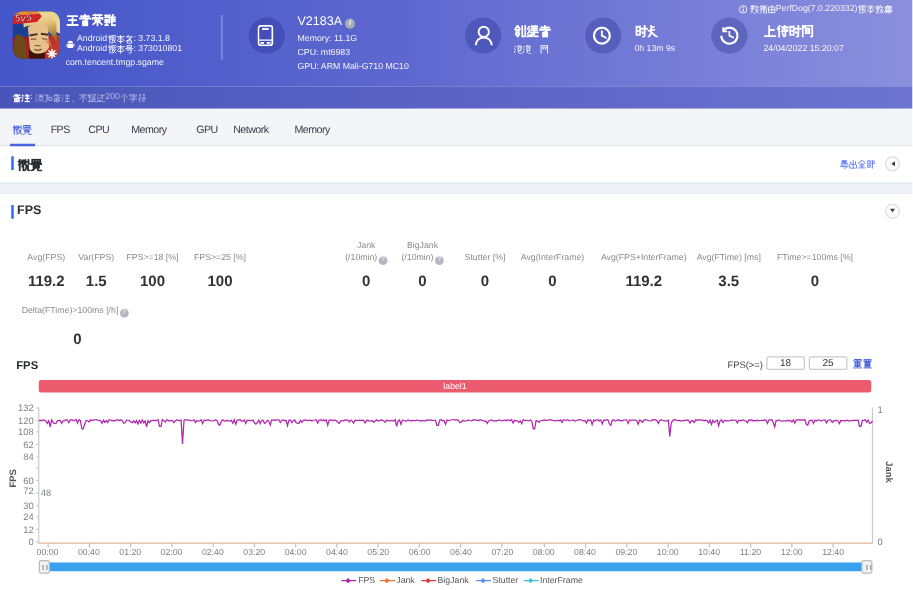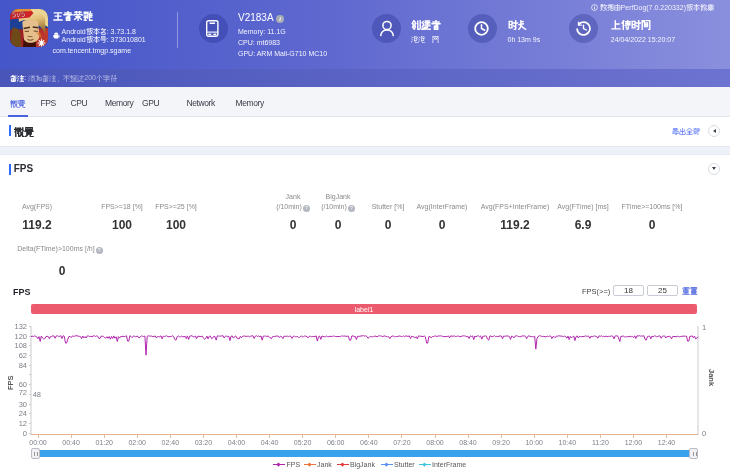--- a/index.html
+++ b/index.html
@@ -255,21 +255,21 @@
   <div id="tabs">
     <div class="tab active" style="left:8px;width:20px;text-align:center"><svg style="vertical-align:middle;" width="15.6" height="7.8" viewBox="0 0 20 10">
           <g fill="none" stroke="#4a63e0" stroke-width="1.02" stroke-linecap="round">
             <path d="M1.8 0.5 V9.5 M0.6 2.3 H3 M2.9 2.5 L1.1 4.9 M3.8 1.3 H5.6 V4.5 H3.8 Z M3.8 2.9 H5.6 M4.7 4.5 L3.7 6.3 M4.7 6.2 V9.4 M6.4 0.9 V3.9 M6.4 2.5 H7.9 M8.8 0.7 V3 C8.8 3.7 9 3.9 9.6 3.9 M7 5.1 V7.4 C6.9 8.3 6.3 9 5.7 9.4 M8.4 4.9 V8.7 C8.4 9.4 8.8 9.6 9.6 9.4"></path>
             <path transform="translate(10 0)" d="M1.8 0.6 H8.2 V2.8 H1.8 Z M3.9 0.6 V2.8 M6.1 0.6 V2.8 M0.9 4.2 H9.1 M2.8 5.6 H7.2 V7 H2.8 Z M3.8 7.7 C3 8.8 2 9.4 1 9.6 M6.2 7.4 V8.8 C6.2 9.5 6.7 9.6 7.4 9.6 H9.2"></path>
           </g>
         </svg></div>
     <div class="tab" style="left:40.5px">FPS</div>
     <div class="tab" style="left:70.6px">CPU</div>
     <div class="tab" style="left:105px">Memory</div>
-    <div class="tab" style="left:142px">GPU</div>
+    <div class="tab" style="left:157px">GPU</div>
     <div class="tab" style="left:186.5px">Network</div>
     <div class="tab" style="left:235.5px">Memory</div>
   </div>
 
   <div class="secbar" style="left:8.8px;top:125.3px"></div>
   <div class="sectitle" style="left:13.7px;top:126.5px">
       <svg style="" width="20" height="10" viewBox="0 0 20 10">
         <g fill="none" stroke="#2b2d33" stroke-width="1.42" stroke-linecap="round">
           <path d="M1.8 0.5 V9.5 M0.6 2.3 H3 M2.9 2.5 L1.1 4.9 M3.8 1.3 H5.6 V4.5 H3.8 Z M3.8 2.9 H5.6 M4.7 4.5 L3.7 6.3 M4.7 6.2 V9.4 M6.4 0.9 V3.9 M6.4 2.5 H7.9 M8.8 0.7 V3 C8.8 3.7 9 3.9 9.6 3.9 M7 5.1 V7.4 C6.9 8.3 6.3 9 5.7 9.4 M8.4 4.9 V8.7 C8.4 9.4 8.8 9.6 9.6 9.4"></path>
           <path transform="translate(10 0)" d="M1.8 0.6 H8.2 V2.8 H1.8 Z M3.9 0.6 V2.8 M6.1 0.6 V2.8 M0.9 4.2 H9.1 M2.8 5.6 H7.2 V7 H2.8 Z M3.8 7.7 C3 8.8 2 9.4 1 9.6 M6.2 7.4 V8.8 C6.2 9.5 6.7 9.6 7.4 9.6 H9.2"></path>
@@ -290,20 +290,24 @@
   <div class="band" style="top:146px;height:9px"></div>
 
   <div class="secbar" style="left:8.8px;top:163.7px"></div>
   <div class="sectitle" style="left:13.7px;top:164px">FPS</div>
   <div class="circbtn" id="btn2" style="left:708px;top:162.5px"></div>
 
   <div class="stat" style="left:7px;width:60px">
       <div class="slabel">Avg(FPS)</div>
       <div class="sval">119.2</div>
     </div>
+  <div class="stat" style="left:47px;width:60px">
+      <div class="slabel">Var(FPS)</div>
+      <div class="sval">1.5</div>
+    </div>
   <div class="stat" style="left:87px;width:70px">
       <div class="slabel">FPS&gt;=18 [%]</div>
       <div class="sval">100</div>
     </div>
   <div class="stat" style="left:141px;width:70px">
       <div class="slabel">FPS&gt;=25 [%]</div>
       <div class="sval">100</div>
     </div>
   <div class="stat" style="left:263px;width:60px">
       <div class="slabel">Jank<br>(/10min)<span class="qm">?</span></div>
@@ -320,21 +324,21 @@
   <div class="stat" style="left:402px;width:80px">
       <div class="slabel">Avg(InterFrame)</div>
       <div class="sval">0</div>
     </div>
   <div class="stat" style="left:465px;width:100px">
       <div class="slabel">Avg(FPS+InterFrame)</div>
       <div class="sval">119.2</div>
     </div>
   <div class="stat" style="left:543px;width:80px">
       <div class="slabel">Avg(FTime) [ms]</div>
-      <div class="sval">6.9</div>
+      <div class="sval">3.5</div>
     </div>
   <div class="stat" style="left:612px;width:80px">
       <div class="slabel">FTime&gt;=100ms [%]</div>
       <div class="sval">0</div>
     </div>
 
   <div class="stat" style="left:10px;width:100px;top:239px;height:38px">
       <div class="slabel" style="bottom:23.5px">Delta(FTime)&gt;100ms [/h]<span class="qm">?</span></div>
       <div class="sval" style="top:25.5px;left:4px">0</div>
     </div>

